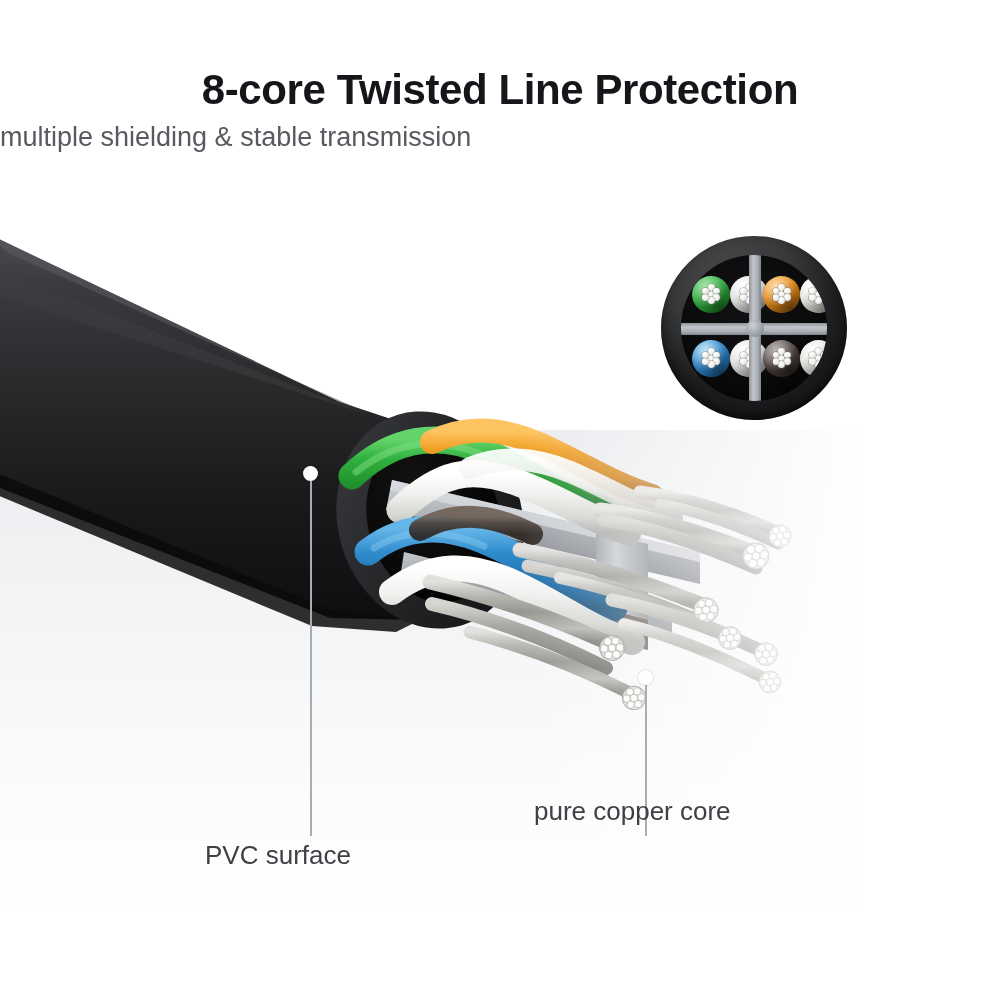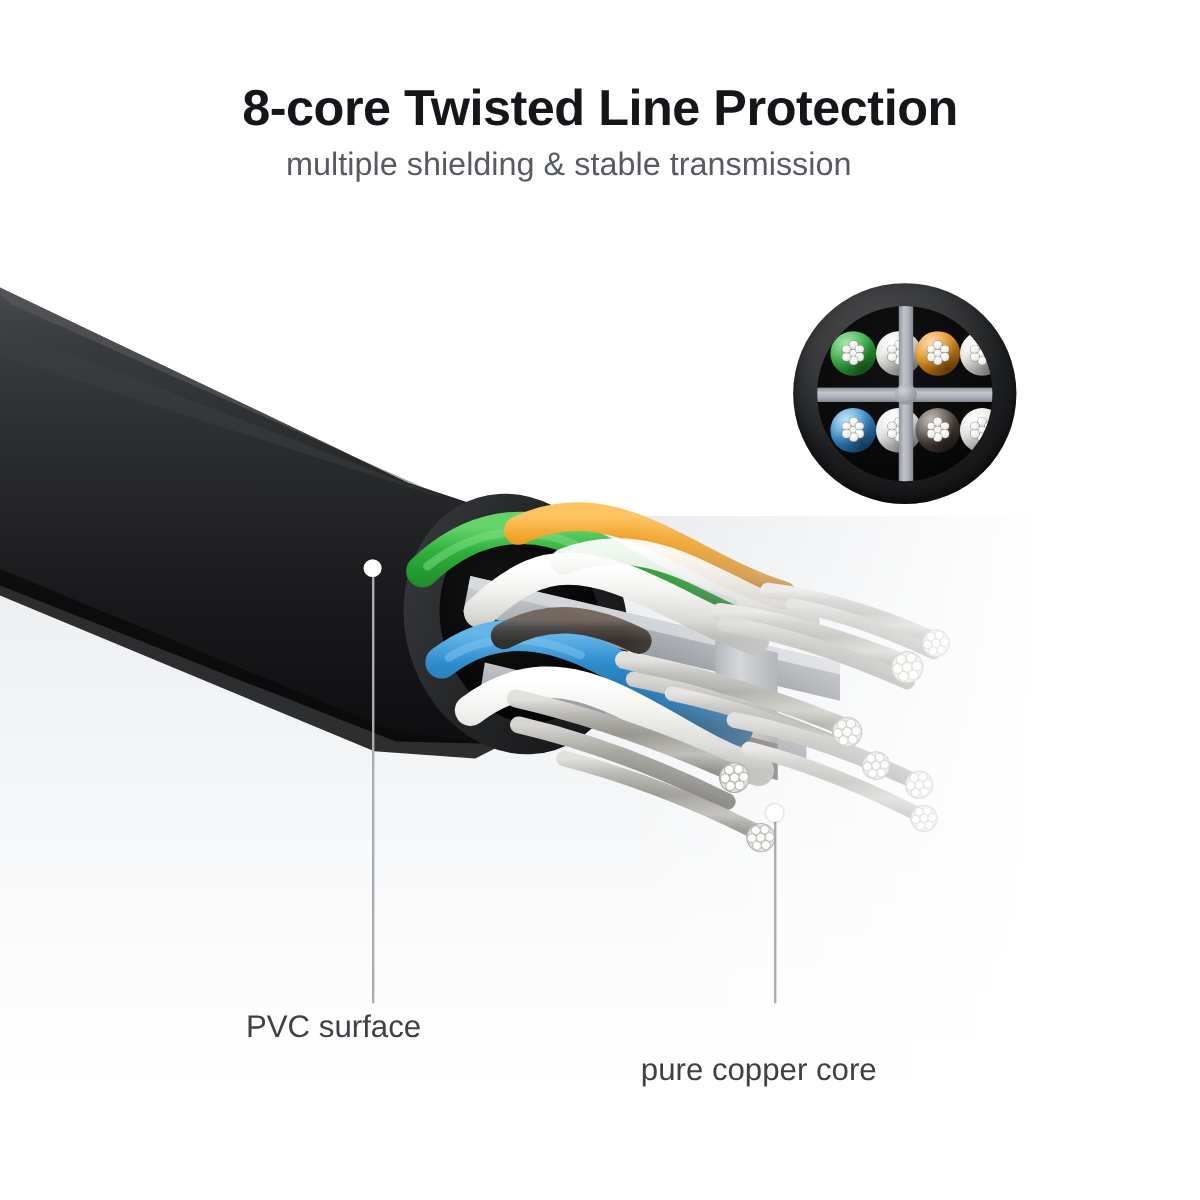--- a/index.html
+++ b/index.html
@@ -56,37 +56,37 @@
     font-weight: 700;
     letter-spacing: -0.4px;
     color: #15161a;
     white-space: nowrap;
   }
   .subtitle {
     position: absolute;
     left: 0;
     top: 122px;
     width: 948px;
-    text-align: center;
+    text-align: left;
     font-size: 27px;
     font-weight: 400;
     color: #575b60;
     white-space: nowrap;
   }
 
   
   .callout-label {
     position: absolute;
     font-size: 26px;
     font-weight: 400;
     color: #3d4044;
     white-space: nowrap;
   }
   #label-pvc { left: 205px; top: 840px; }
-  #label-copper { left: 534px; top: 876px; }
+  #label-copper { left: 534px; top: 796px; }
 
   .callout-line {
     position: absolute;
     width: 1.5px;
     background: #a9acb0;
   }
   .callout-dot {
     position: absolute;
     width: 15px;
     height: 15px;

